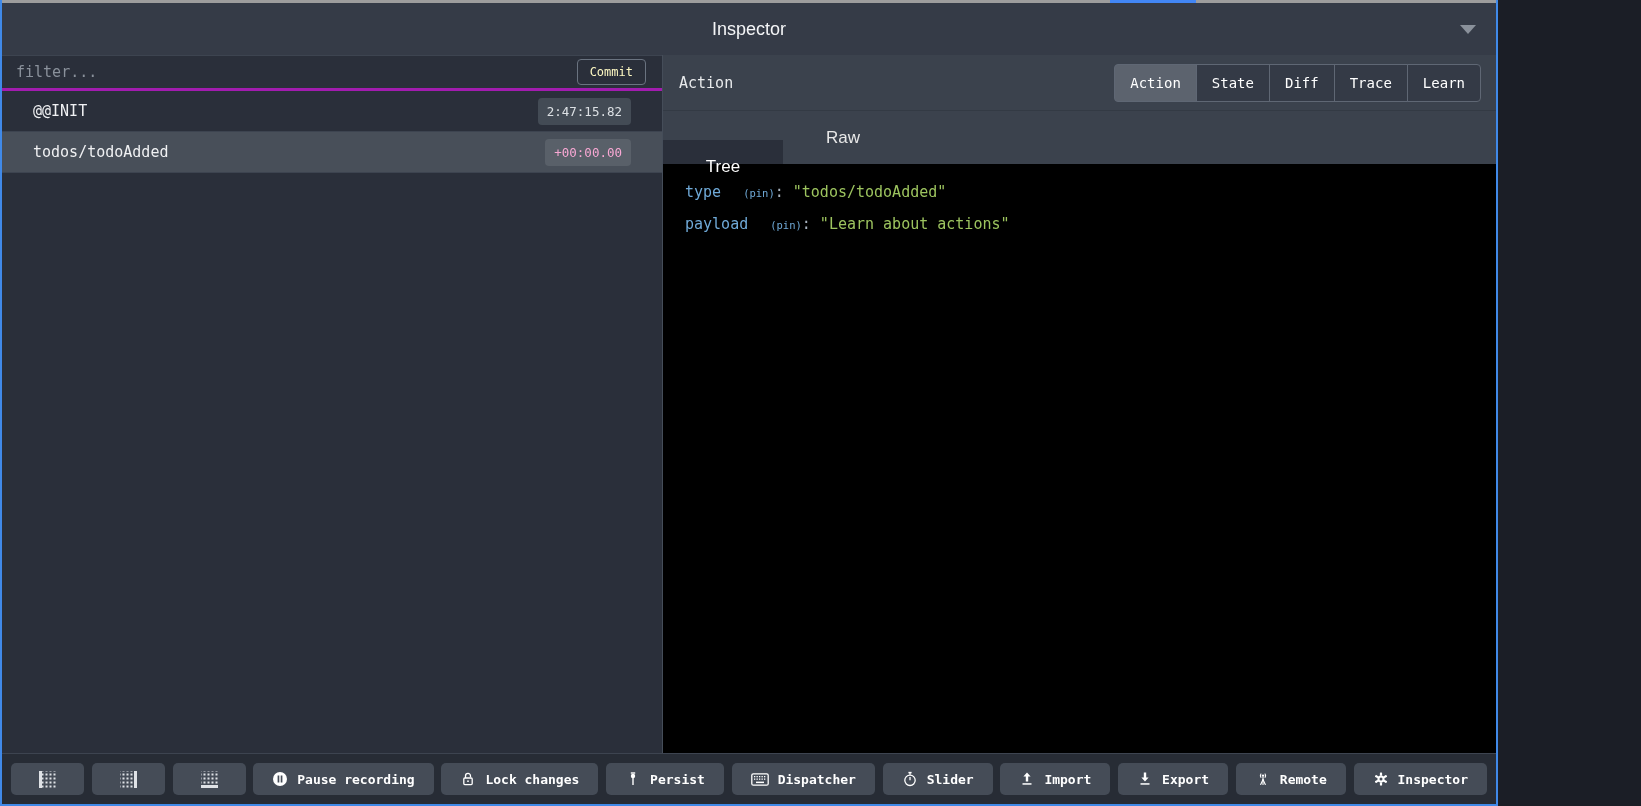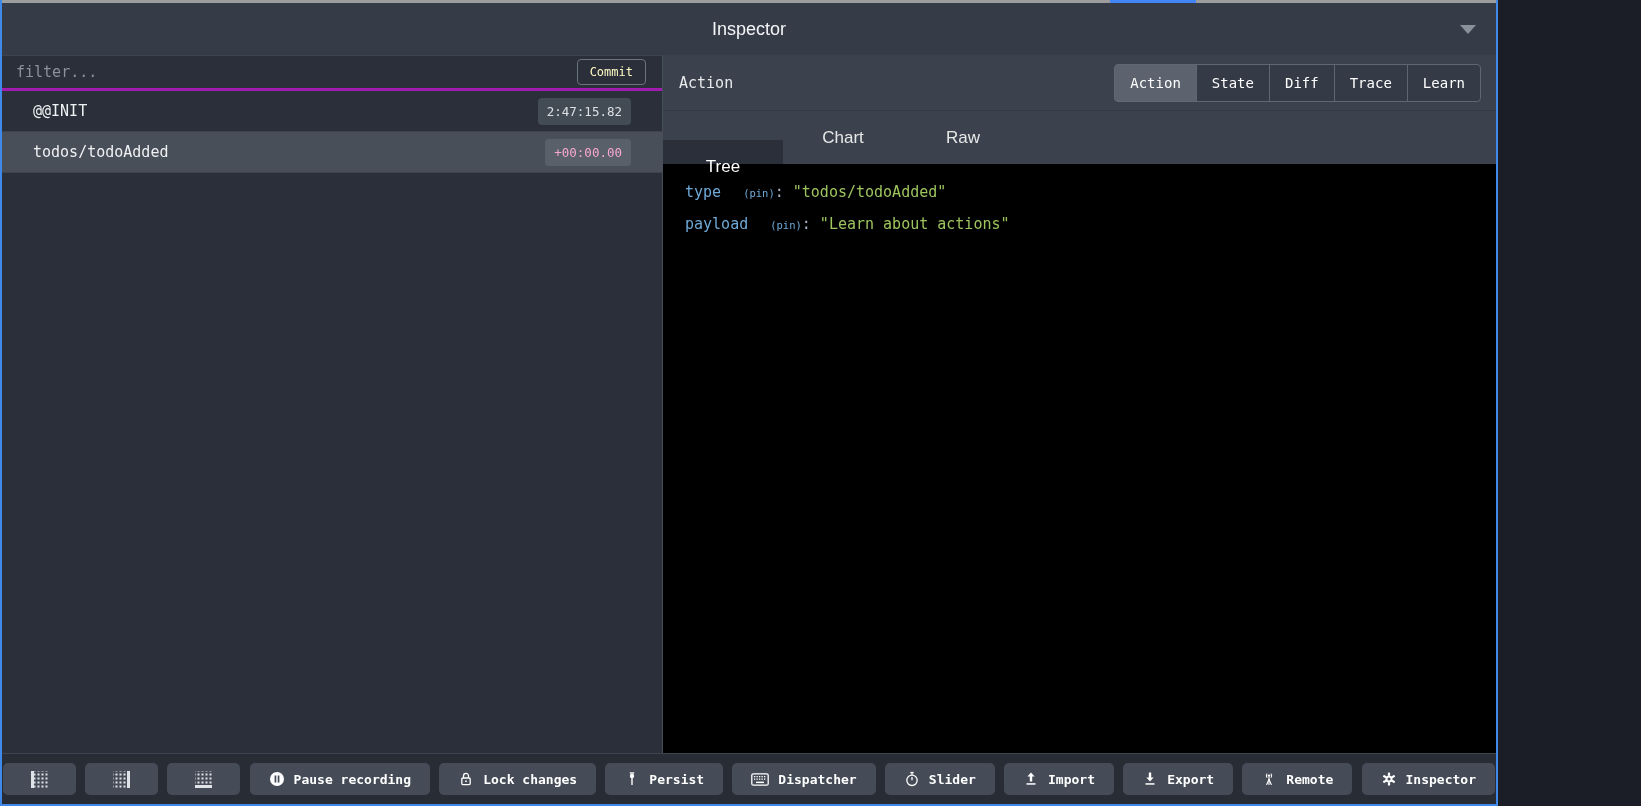--- a/index.html
+++ b/index.html
@@ -92,21 +92,21 @@
   .tree-content { flex: 1 1 auto; padding: 13px 10px 10px 22px; overflow: auto; }
   .tree-row { line-height: 31px; font-size: 15px; white-space: nowrap; }
   .t-key { color: #6fa9d7; }
   .t-pin { color: #6fa9d7; font-size: 10.5px; margin-left: 22px; cursor: pointer; }
   .t-colon { color: #a9b4c0; }
   .t-val { color: #9dc45f; margin-left: 9px; }
 
   
   .toolbar {
     height: 51px; flex: 0 0 auto; background: #272c35; border-top: 1px solid #3d4450;
-    display: flex; align-items: center; justify-content: space-between; padding: 0 1px;
+    display: flex; align-items: center; justify-content: space-between; padding: 0 9px;
   }
   .tb-btn {
     display: flex; align-items: center; justify-content: center; gap: 9px;
     height: 32px; padding: 0 19px; flex: 0 0 auto;
     background: #454c57; border: none; border-radius: 5px; cursor: pointer;
     color: #fff; font: bold 13px "DejaVu Sans Mono", monospace; white-space: nowrap;
   }
   .tb-btn.icon-only { width: 73px; padding: 0; }
   .tb-btn svg { display: block; }
 
@@ -163,21 +163,20 @@
           <span class="seg-tab selected">Action</span>
           <span class="seg-tab">State</span>
           <span class="seg-tab">Diff</span>
           <span class="seg-tab">Trace</span>
           <span class="seg-tab">Learn</span>
         </div>
       </div>
 
       <div class="subtab-bar">
         <span class="subtab selected">Tree</span>
-        <span class="subtab">Chart</span>
         <span class="subtab">Raw</span>
       </div>
 
       <div class="tree-content">
         <div class="tree-row">
           <span class="t-key">type</span><span class="t-pin">(pin)</span><span class="t-colon">:</span><span class="t-val">"todos/todoAdded"</span>
         </div>
         <div class="tree-row">
           <span class="t-key">payload</span><span class="t-pin">(pin)</span><span class="t-colon">:</span><span class="t-val">"Learn about actions"</span>
         </div>

